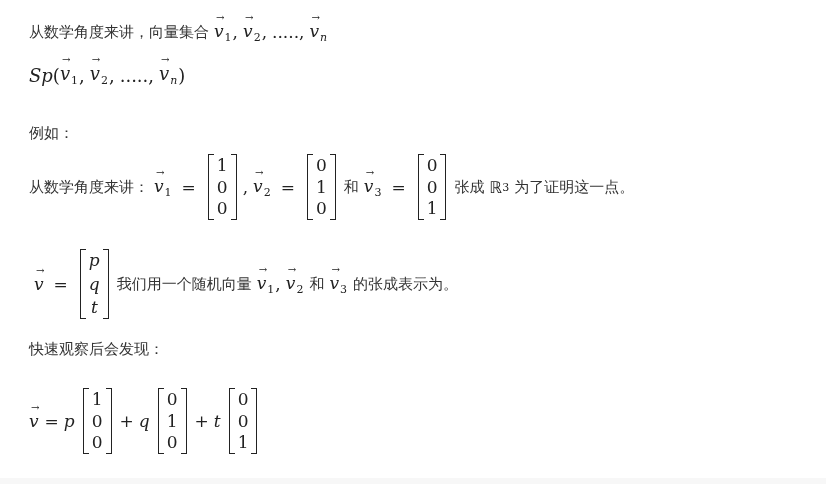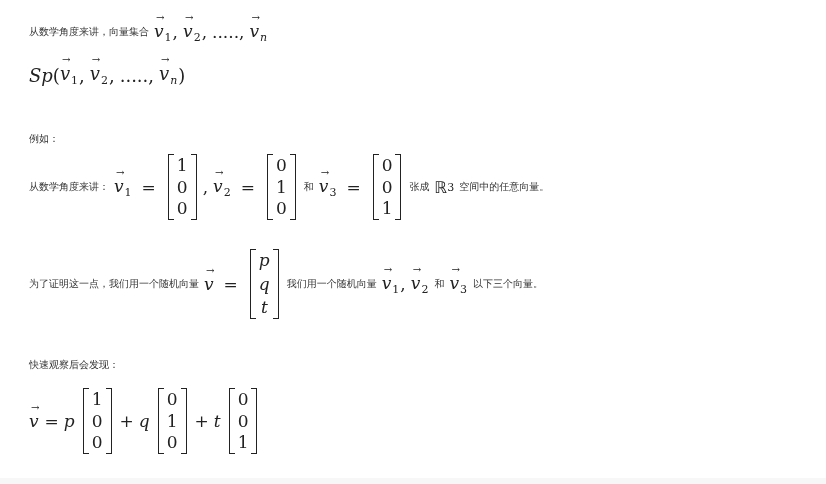--- a/index.html
+++ b/index.html
@@ -60,21 +60,21 @@
     }
     .vec sub {
       font-size: 11px;
       font-style: normal;
       vertical-align: -4px;
       margin-left: 1px;
     }
     .vec sub.it { font-style: italic; }
     .sp { display: inline-block; width: 5px; }
     .sp2 { display: inline-block; width: 9px; }
-    .txt { font-size: 10px; }
+    .txt { font-size: 15px; }
     .matrix {
       display: inline-flex;
       align-items: stretch;
       height: 66px;
       margin: 0 3px;
     }
     .bracket {
       width: 5px;
       border-top: 1.5px solid #222;
       border-bottom: 1.5px solid #222;
@@ -137,21 +137,21 @@
       <span class="up">,</span>
         <span class="sp"></span>
       <span class="up">.....</span>
         <span class="up">,</span>
         <span class="sp"></span>
       <span class="vec"><span class="arrow">→</span><span class="v">v</span><sub class="it">n</sub></span>
       <span class="up">)</span>
     </span>
   </div>
 
-  <div class="line" style="top:128px;height:22px;">
+  <div class="line" style="top:122px;height:22px;">
     <span class="txt">例如：</span>
   </div>
 
   <div class="line" style="top:152px;height:70px;">
     <span class="txt">从数学角度来讲：</span>
     <span class="sp"></span>
     <span class="math">
       <span class="vec"><span class="arrow">→</span><span class="v">v</span><sub>1</sub></span>
       <span class="sp2"></span>
         <span class="up">=</span>
@@ -200,25 +200,24 @@
       </span>
     </span>
     <span class="sp"></span>
     <span class="txt">张成</span>
     <span class="sp"></span>
     <span class="math">
         <span class="bb">ℝ</span>
         <sup class="p">3</sup>
       </span>
     <span class="sp"></span>
-    <span class="txt">空间中的任意向量。</span>
+    <span class="txt">为了证明这一点。</span>
   </div>
 
   <div class="line" style="top:248px;height:72px;">
-    <span class="txt">为了证明这一点，我们用一个随机向量</span>
     <span class="sp"></span>
     <span class="math">
       <span class="vec"><span class="arrow">→</span><span class="v">v</span></span>
       <span class="sp2"></span>
         <span class="up">=</span>
         <span class="sp2"></span>
       <span class="matrix" style="height:70px;">
         <span class="bracket l"></span>
         <span class="cells it">
             <span>p</span>
@@ -237,24 +236,24 @@
         <span class="sp"></span>
       <span class="vec"><span class="arrow">→</span><span class="v">v</span><sub>2</sub></span>
     </span>
     <span class="sp"></span>
     <span class="txt">和</span>
     <span class="sp"></span>
     <span class="math">
       <span class="vec"><span class="arrow">→</span><span class="v">v</span><sub>3</sub></span>
     </span>
     <span class="sp"></span>
-    <span class="txt">以下三个向量。</span>
-  </div>
-
-  <div class="line" style="top:354px;height:22px;">
+    <span class="txt">的张成表示为。</span>
+  </div>
+
+  <div class="line" style="top:338px;height:22px;">
     <span class="txt">快速观察后会发现：</span>
   </div>
 
   <div class="line" style="top:386px;height:70px;">
     <span class="math">
       <span class="vec"><span class="arrow">→</span><span class="v">v</span></span>
       <span class="sp"></span>
         <span class="up">=</span>
         <span class="sp"></span>
       <span>p</span>

